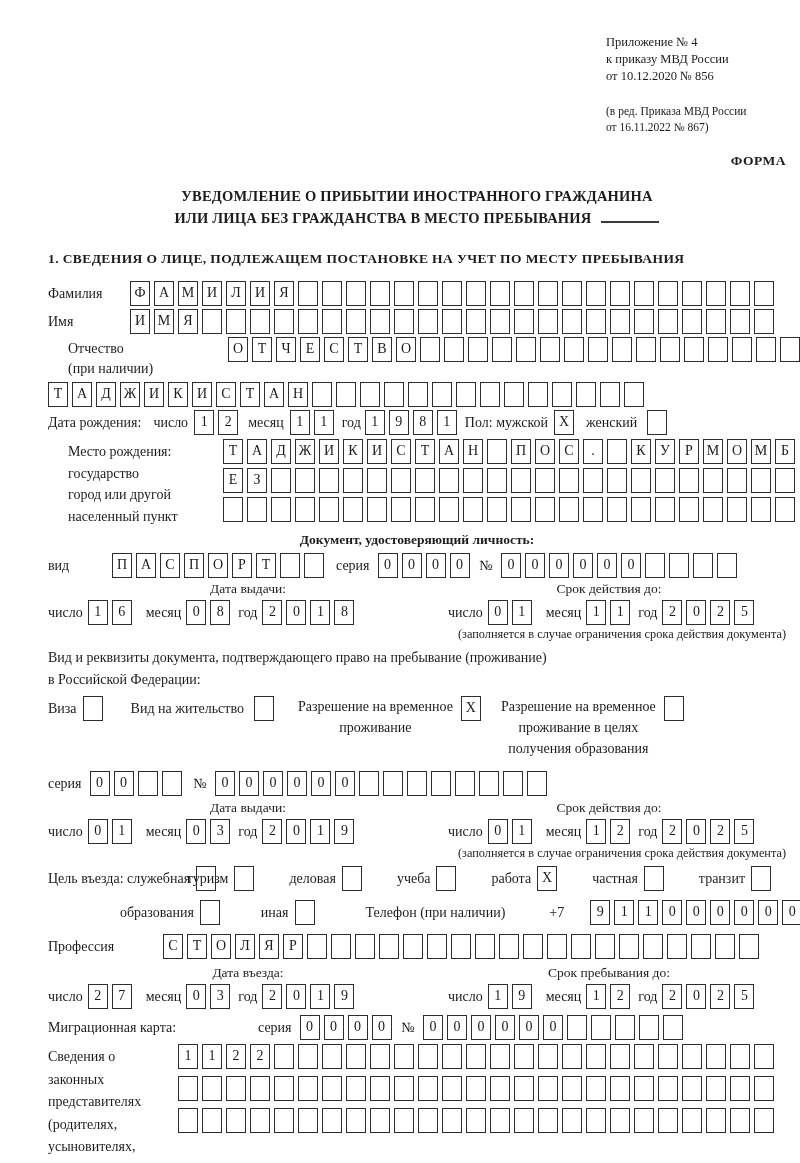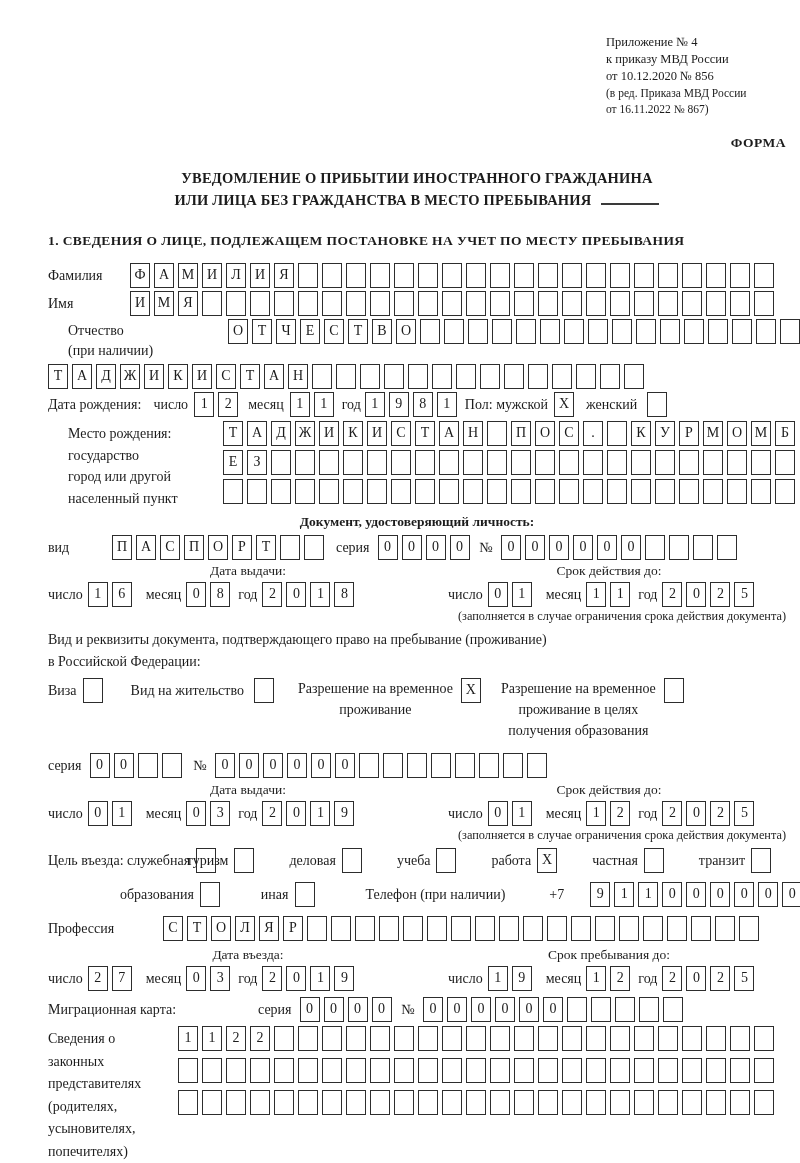--- a/index.html
+++ b/index.html
@@ -3,21 +3,21 @@
 <meta charset="utf-8">
 <style>
   html,body{margin:0;padding:0;background:#ffffff;}
   .page{
     position:relative;width:800px;height:1163px;background:#fff;
     font-family:"Liberation Serif","DejaVu Serif",serif;color:#1c1c1c;
     box-sizing:border-box;padding:34px 14px 0 48px;overflow:hidden;
   }
   
   .appendix{margin-left:auto;width:180px;font-size:12.5px;line-height:17px;}
-  .edition{font-size:11.5px;line-height:16px;margin-top:0;}
+  .edition{font-size:11.5px;line-height:16px;margin-top:18px;}
   .form-label{text-align:right;font-weight:bold;font-size:13.5px;letter-spacing:.5px;margin-top:18px;}
   
   .title{text-align:center;font-weight:bold;font-size:14.5px;line-height:22px;margin-top:16px;letter-spacing:.2px;}
   .blank-line{display:inline-block;width:58px;border-bottom:2px solid #3a3a3a;margin-left:10px;height:12px;}
   .sec{font-weight:bold;font-size:13.5px;letter-spacing:.4px;margin-top:22px;margin-bottom:14px;white-space:nowrap;}
   
   .box{
     display:inline-block;box-sizing:border-box;flex:none;
     width:20px;height:25px;border:1.8px solid #2d2d2d;margin-right:4px;
     text-align:center;line-height:22px;font-size:14px;background:#fff;

